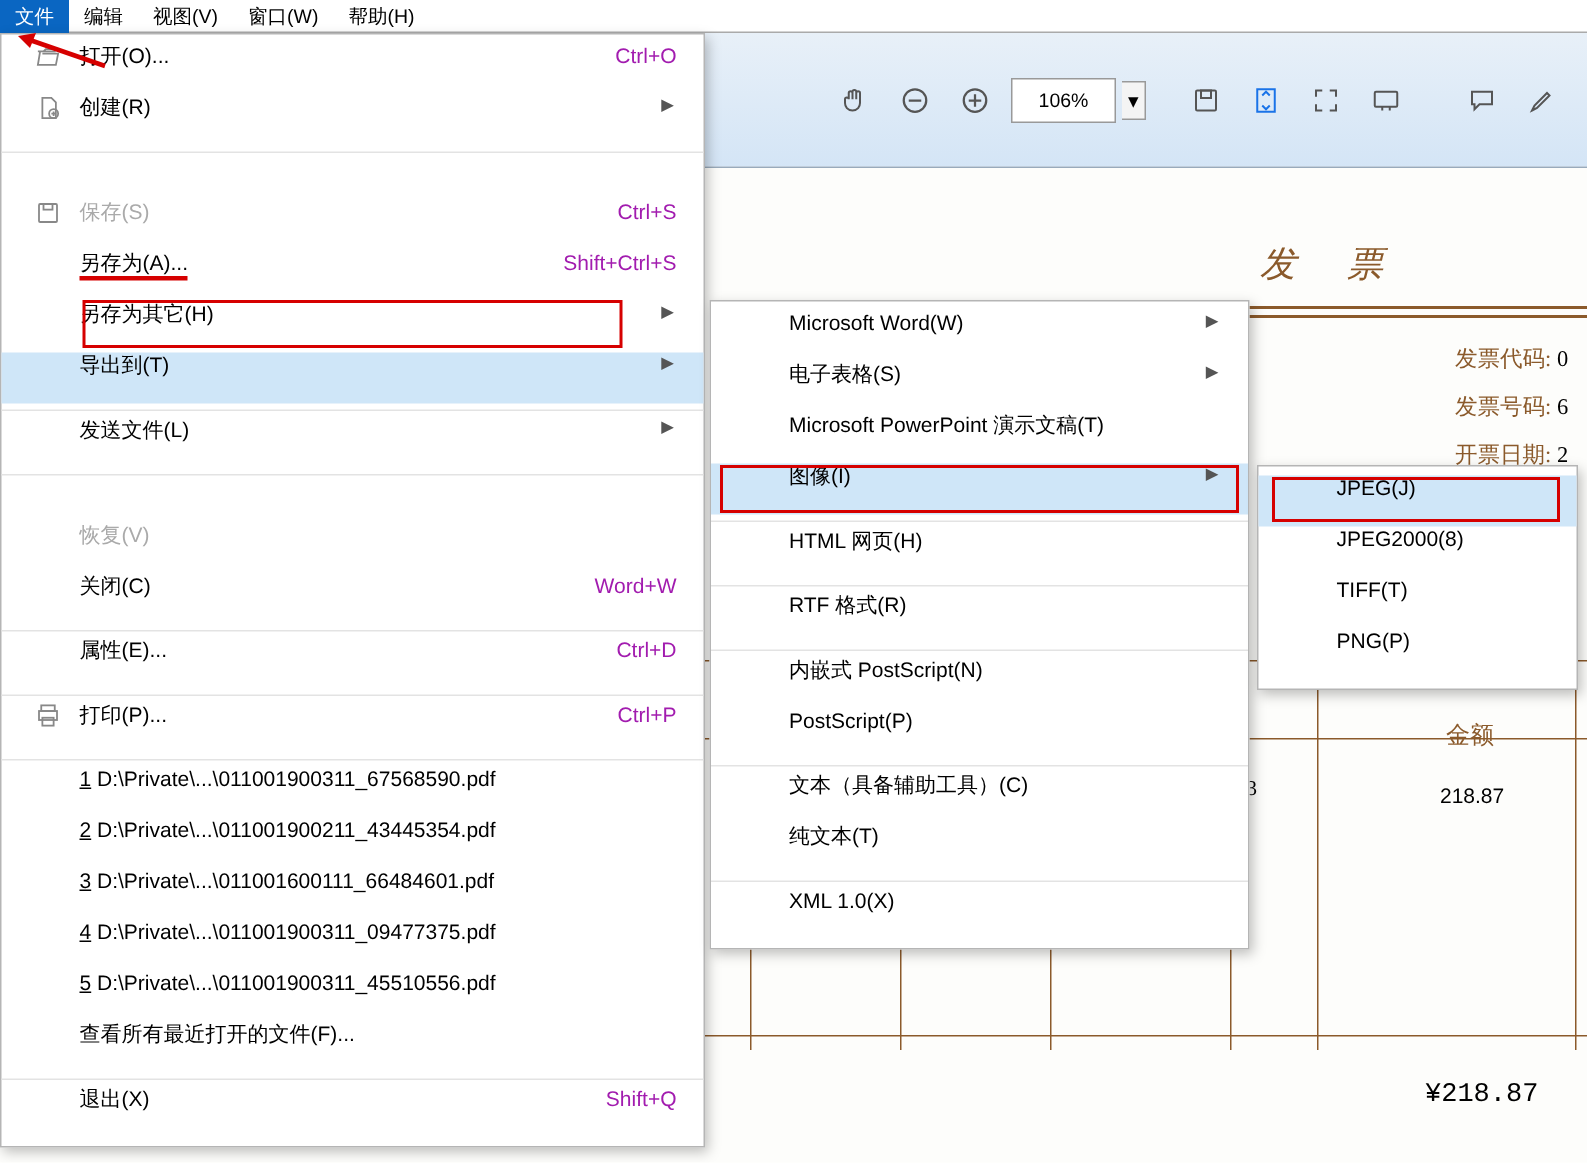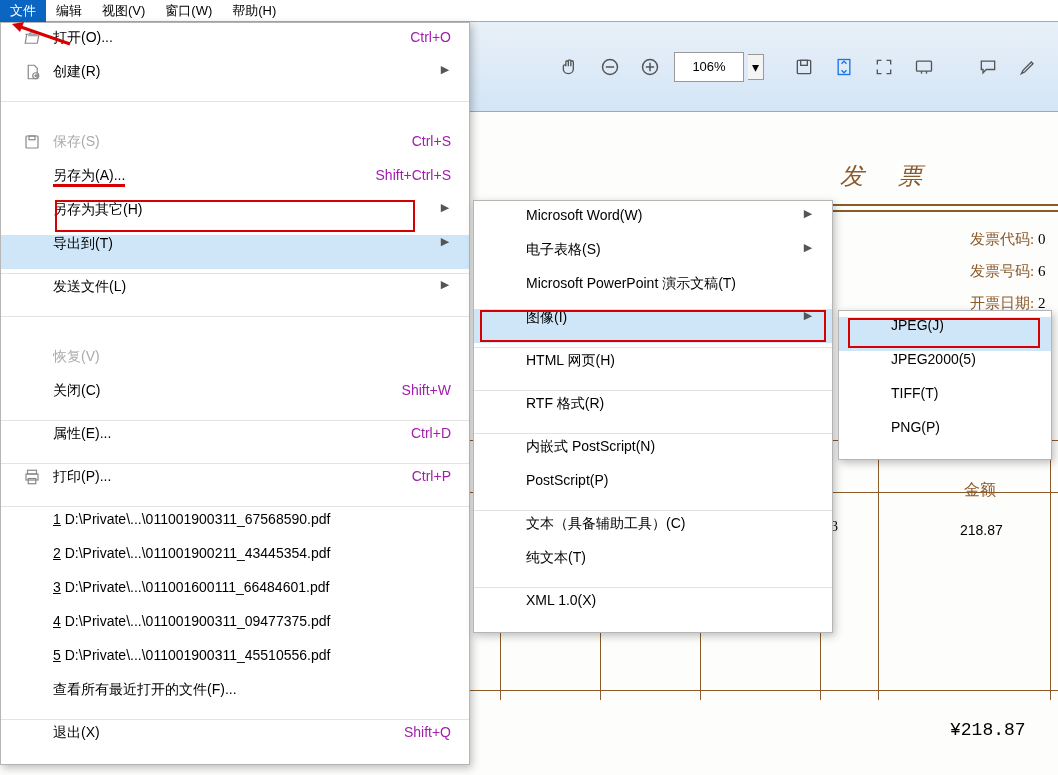--- a/index.html
+++ b/index.html
@@ -313,21 +313,21 @@
     <span class="arrow">▶</span>
   </div>
   <div class="menu-sep"></div>
   <div class="menu-row disabled">
     <span class="icon"></span>
     <span class="label">恢复(V)</span>
   </div>
   <div class="menu-row">
     <span class="icon"></span>
     <span class="label">关闭(C)</span>
-    <span class="shortcut">Shift+W</span>
+    <span class="shortcut">Word+W</span>
   </div>
   <div class="menu-sep"></div>
   <div class="menu-row">
     <span class="icon"></span>
     <span class="label">属性(E)...</span>
     <span class="shortcut">Ctrl+D</span>
   </div>
   <div class="menu-sep"></div>
   <div class="menu-row">
     <span class="icon">
@@ -429,21 +429,21 @@
   </div>
 </div>
 
 <div class="image-sub">
   <div class="menu-row hover">
     <span class="icon"></span>
     <span class="label">JPEG(J)</span>
   </div>
   <div class="menu-row">
     <span class="icon"></span>
-    <span class="label">JPEG2000(5)</span>
+    <span class="label">JPEG2000(8)</span>
   </div>
   <div class="menu-row">
     <span class="icon"></span>
     <span class="label">TIFF(T)</span>
   </div>
   <div class="menu-row">
     <span class="icon"></span>
     <span class="label">PNG(P)</span>
   </div>
 </div>

